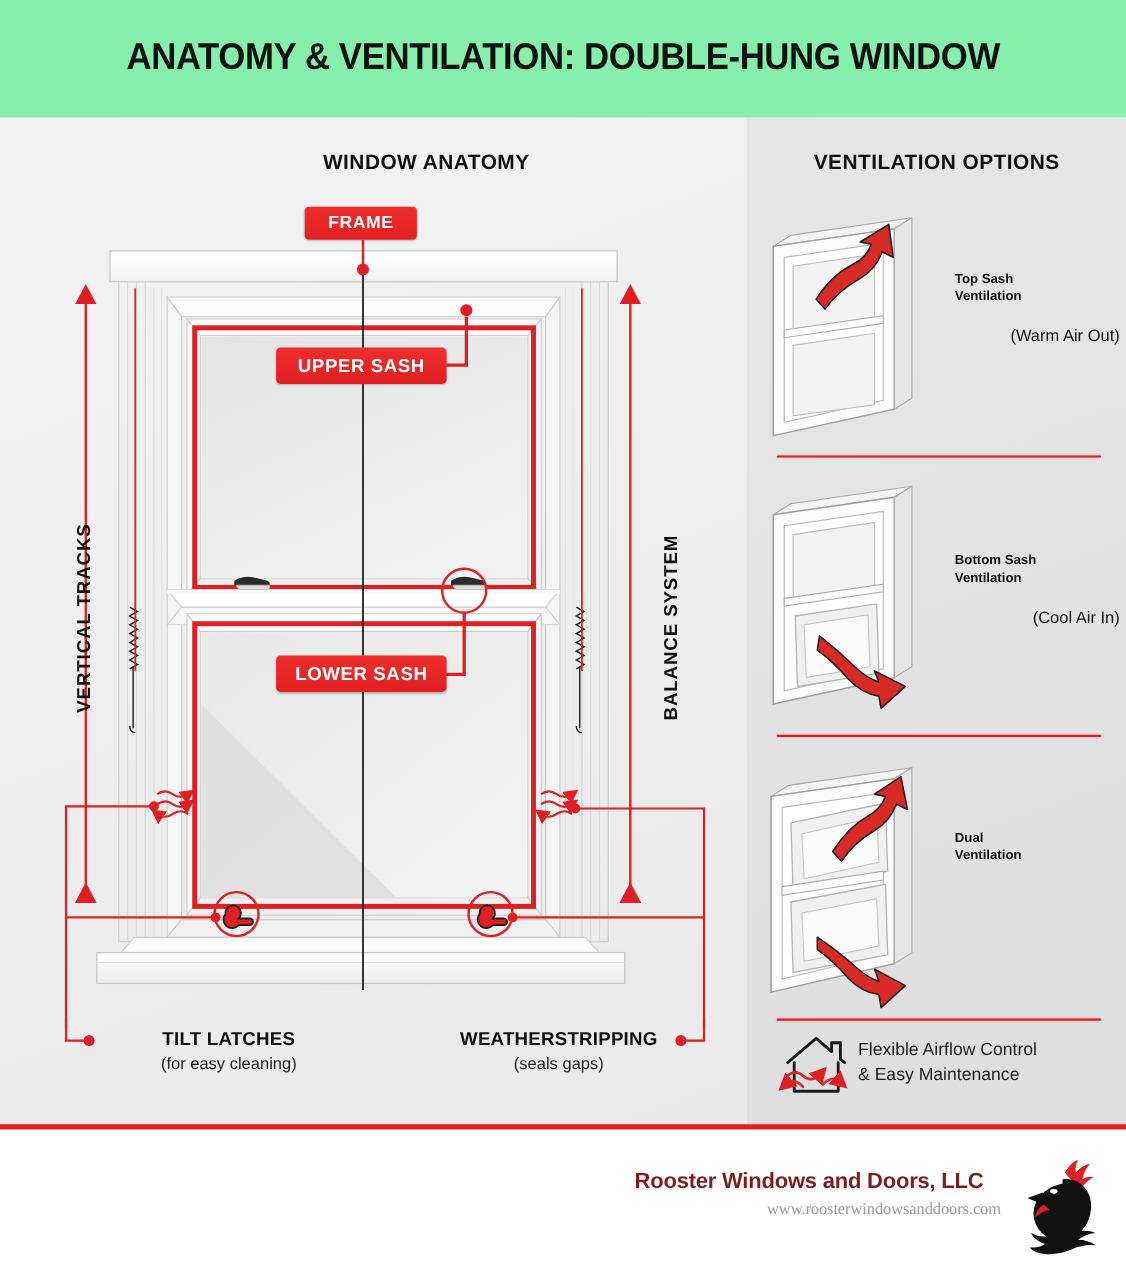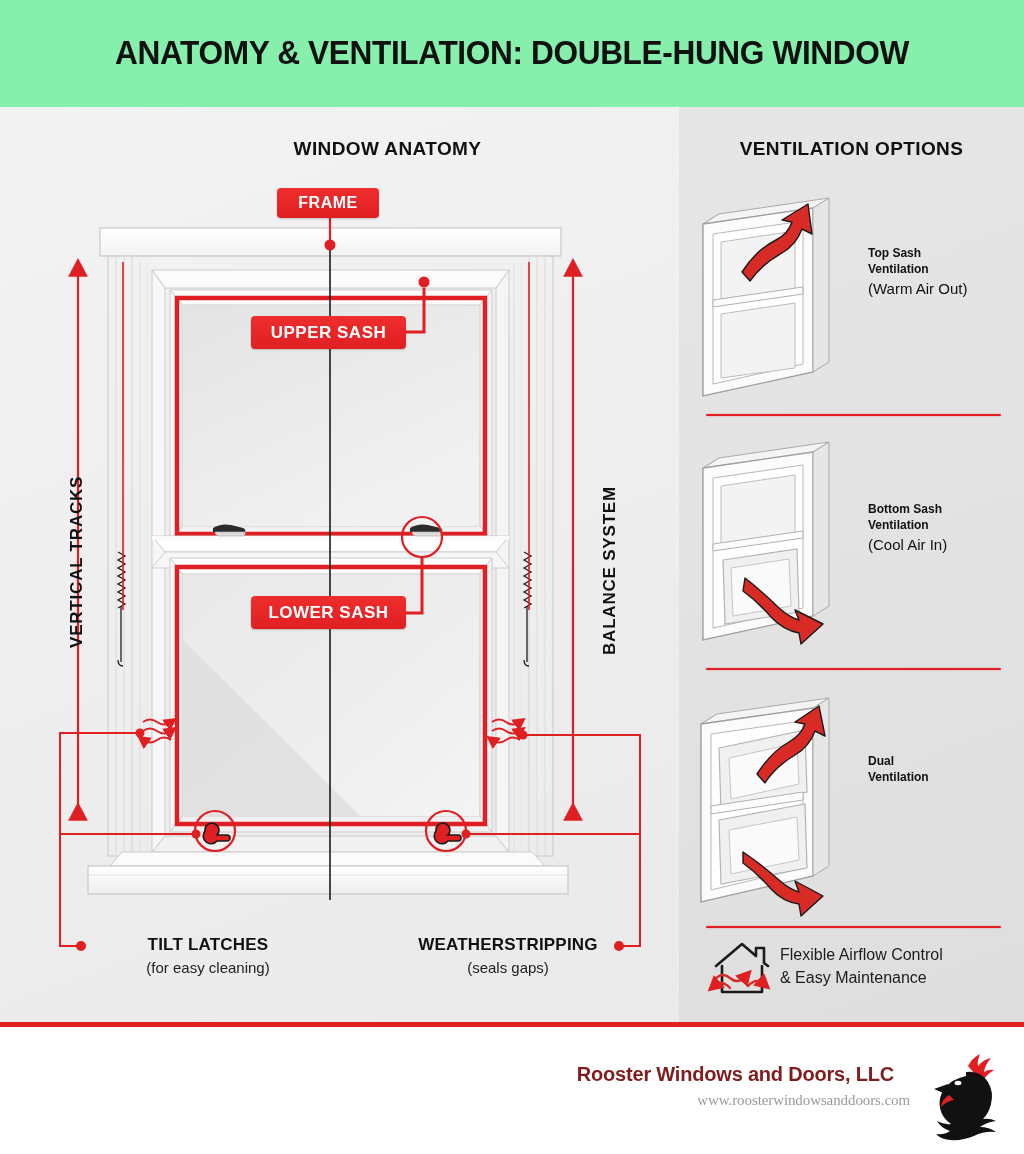--- a/index.html
+++ b/index.html
@@ -81,21 +81,21 @@
 
   
   .vent-row{position:absolute;left:679px;width:345px;height:230px;}
   #vent-row-0{top:172px;}
   #vent-row-1{top:428px;}
   #vent-row-2{top:680px;}
   .vent-text{
     position:absolute;left:189px;top:74px;width:150px;
   }
   .vent-title{font-size:12px;font-weight:bold;color:#111111;line-height:1.33;}
-  .vent-sub{font-size:15px;font-weight:normal;color:#111111;line-height:1.33;margin-top:1px;}
+  .vent-sub{font-size:15px;font-weight:normal;color:#111111;line-height:1.33;margin-top:18px;text-align:right;}
   .vent-divider{
     position:absolute;left:706px;width:295px;height:2px;
     background:#e01f23;border-radius:1px;
     box-shadow:0 0 2px rgba(224,31,35,0.35);
   }
   #vent-div-0{top:414px;}
   #vent-div-1{top:668px;}
   #vent-div-2{top:926px;}
 
   

